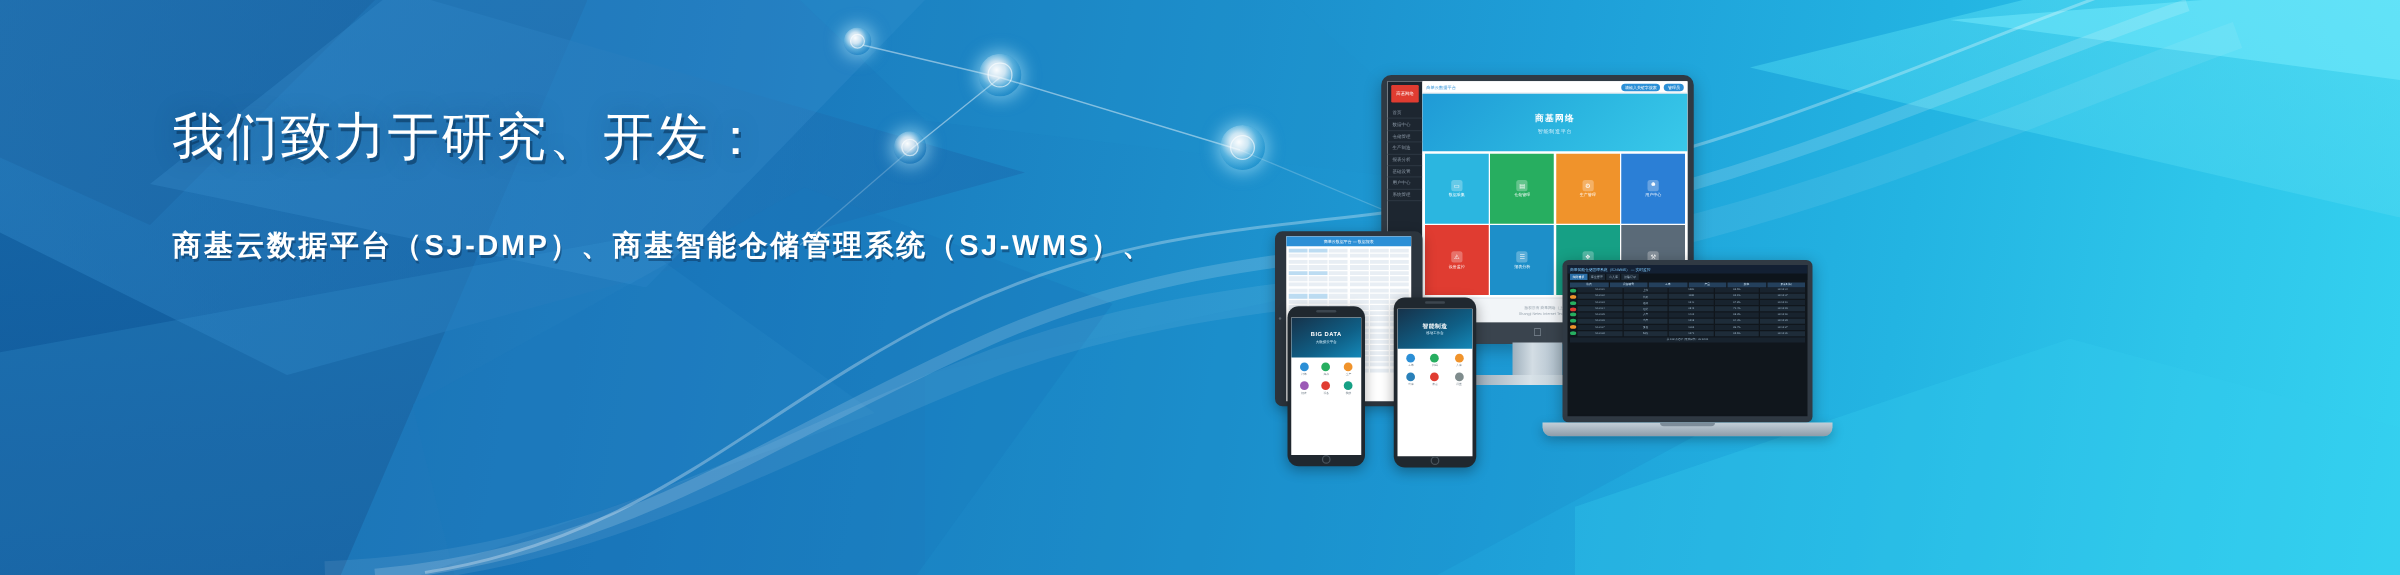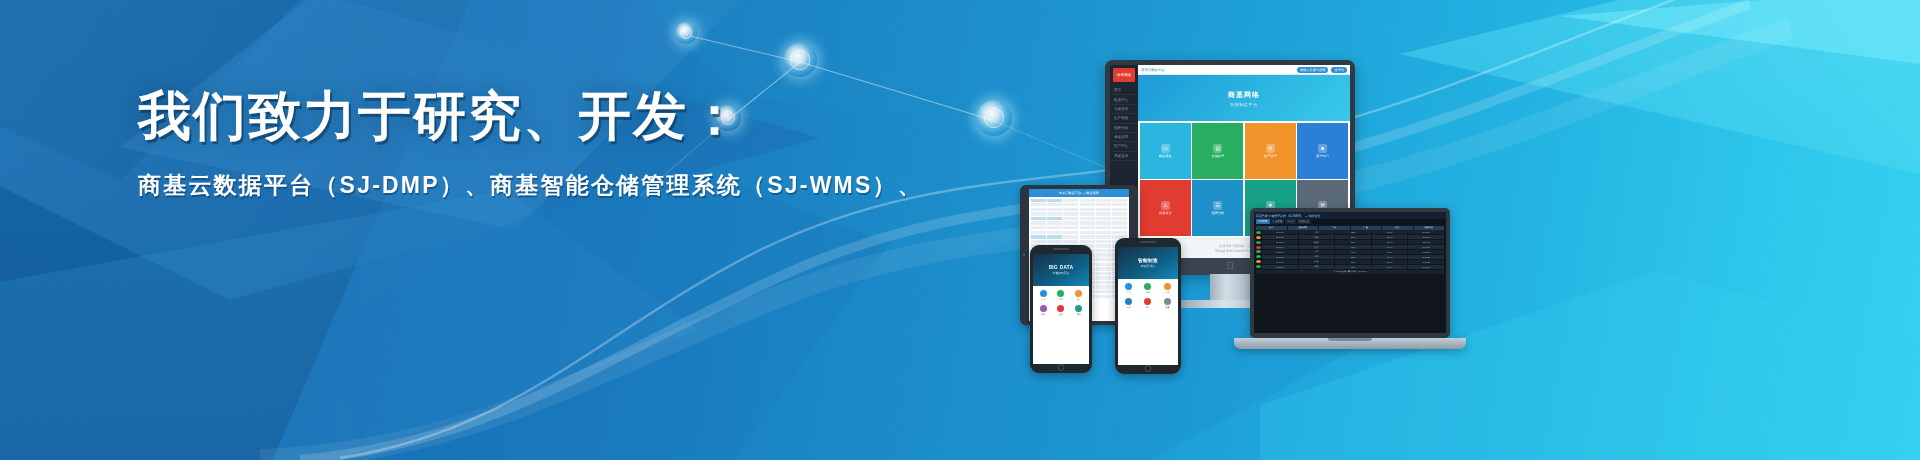--- a/index.html
+++ b/index.html
@@ -174,24 +174,24 @@
   .dotc{ width:3px; height:3px; border-radius:50%; }
   .base{ position:absolute; left:-16px; bottom:-11px; width:232px; height:11px;
          border-radius:0 0 7px 7px;
          background:linear-gradient(180deg,#c3cfd8,#8d9ca9);
          box-shadow:0 3px 9px rgba(0,0,0,.26); }
   .base::after{ content:""; position:absolute; left:50%; transform:translateX(-50%);
          top:0; width:44px; height:3px; border-radius:0 0 3px 3px; background:#7d8c99; }
 
   
   .copy{ position:absolute; left:138px; top:86px; }
-  .headline{ font-size:53px; font-weight:bold; color:#ffffff;
+  .headline{ font-size:41px; font-weight:normal; color:#ffffff;
              letter-spacing:2px; line-height:1.15;
              text-shadow:2px 3px 0 rgba(8,48,84,.55), 0 0 18px rgba(10,50,90,.35); }
-  .sub{ margin-top:17px; }
+  .sub{ margin-top:42px; }
   .subline{ font-size:23px; font-weight:bold; color:#ffffff;
             letter-spacing:1.2px; line-height:1.85; white-space:nowrap;
             text-shadow:1px 2px 0 rgba(10,52,92,.5); }
   .subline.l1{ letter-spacing:2.2px; }
 </style>
 </head>
 <body>
 
 <div class="banner">
 

